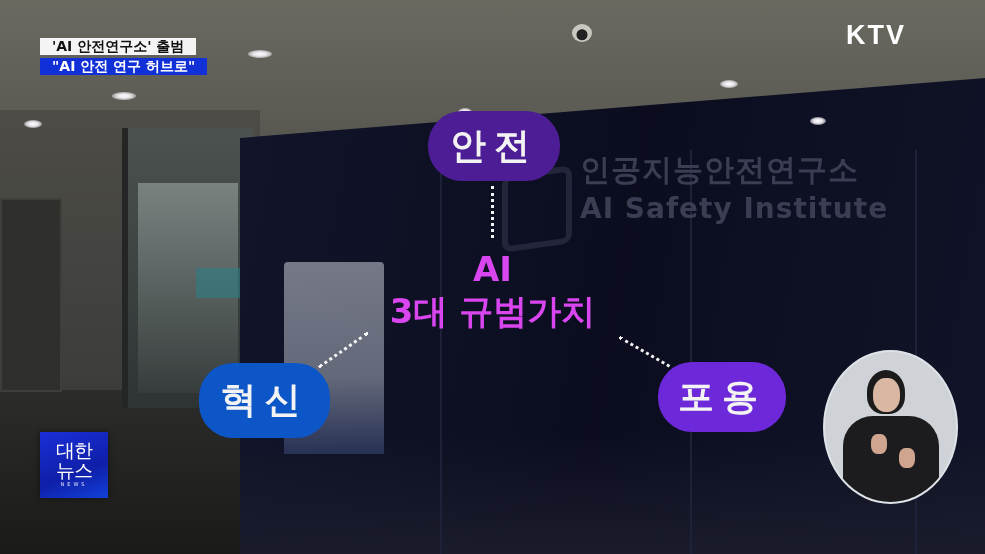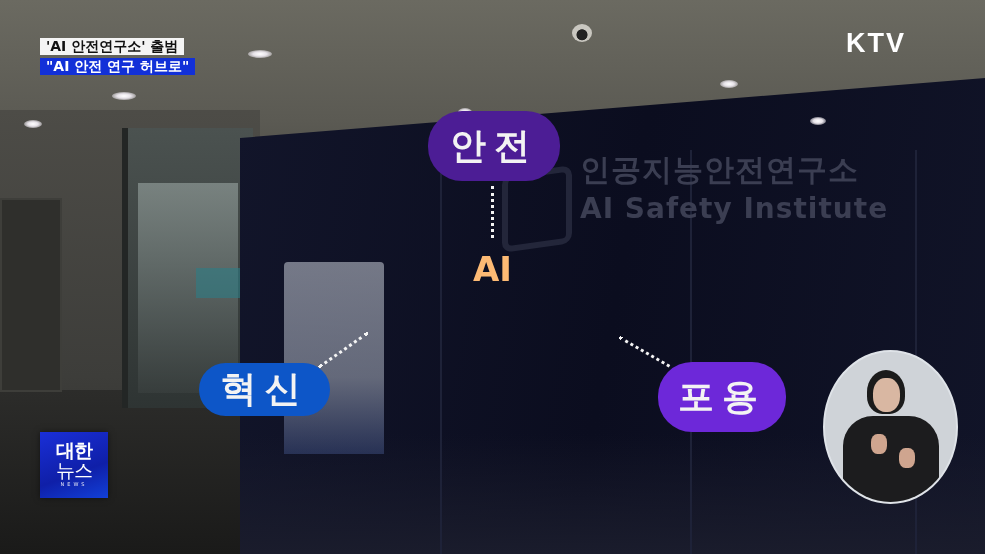--- a/index.html
+++ b/index.html
@@ -16,37 +16,37 @@
   .dark-wall::after{content:"";position:absolute;left:0;right:0;bottom:0;height:120px;background:linear-gradient(180deg,transparent,#1a1c2c);}
   .wall-seam{position:absolute;top:150px;width:2px;height:404px;background:#1e2238;}
   .light{position:absolute;width:24px;height:8px;border-radius:50%;background:radial-gradient(ellipse,#fff 0%,#e6e2e8 40%,rgba(255,255,255,0) 100%);}
   .cam{position:absolute;left:572px;top:24px;width:20px;height:18px;border-radius:50%;background:radial-gradient(circle at 50% 60%,#222 0 35%,#c9c7c0 40% 100%);}
   .logo-watermark{position:absolute;left:580px;top:153px;color:#3b3e52;font-weight:bold;letter-spacing:1px;}
   .logo-watermark .kr{font-size:30px;line-height:34px;}
   .logo-watermark .en{font-size:28px;line-height:32px;margin-top:6px;}
   .logo-hex{position:absolute;left:502px;top:170px;width:58px;height:66px;border:6px solid #23263a;border-radius:10px;transform:skewY(-8deg);}
   .guide-board{position:absolute;left:284px;top:262px;width:100px;height:192px;background:linear-gradient(180deg,#c7ccd6 0%,#a9b0bf 60%,#3a4a7a 100%);opacity:.55;border-radius:4px 4px 0 0;}
 
-  .caption{position:absolute;left:40px;font-weight:bold;color:#111;font-size:14px;line-height:17px;padding:0 6px;white-space:nowrap;}
+  .caption{position:absolute;left:40px;font-weight:bold;color:#111;font-size:14px;line-height:17px;padding:0 12px;white-space:nowrap;}
   .caption.top{top:38px;background:#f4f4f4;}
   .caption.bottom{top:58px;background:#1230d8;color:#fff;}
 
-  .ktv{position:absolute;left:846px;top:28px;color:#fff;font-size:27px;font-weight:bold;letter-spacing:2px;font-family:"Liberation Sans","DejaVu Sans",sans-serif;}
+  .ktv{position:absolute;left:846px;top:20px;color:#fff;font-size:27px;font-weight:bold;letter-spacing:2px;font-family:"Liberation Sans","DejaVu Sans",sans-serif;}
 
   .news-logo{position:absolute;left:40px;top:432px;width:68px;height:66px;background:linear-gradient(160deg,#1a2fd8 0%,#0f1fa8 60%,#1240d8 100%);box-shadow:0 0 6px rgba(0,0,0,.5);text-align:center;color:#fff;}
-  .news-logo .l1{font-weight:bold;font-size:19px;line-height:20px;margin-top:8px;letter-spacing:-1px;}
+  .news-logo .l1{font-weight:normal;font-size:19px;line-height:20px;margin-top:8px;letter-spacing:-1px;}
   .news-logo .l2{font-weight:normal;font-size:19px;line-height:20px;letter-spacing:-1px;}
   .news-logo .l3{font-size:5px;letter-spacing:3px;line-height:8px;opacity:.9;}
 
   .pill{position:absolute;border-radius:34px;color:#f3f3f3;font-weight:bold;font-size:36px;text-align:center;letter-spacing:8px;display:flex;align-items:center;justify-content:center;}
   .pill.safety{left:428px;top:111px;width:132px;height:70px;background:#4c1d95;}
-  .pill.innovation{left:199px;top:363px;width:131px;height:53px;background:#0d56c8;}
+  .pill.innovation{left:199px;top:363px;width:131px;height:75px;background:#0d56c8;}
   .pill.inclusion{left:658px;top:362px;width:128px;height:70px;background:#6d28d9;}
 
-  .center-title{position:absolute;left:370px;top:248px;width:245px;text-align:center;color:#fdba74;font-weight:bold;font-size:34px;line-height:42px;}
+  .center-title{position:absolute;left:370px;top:248px;width:245px;text-align:center;color:#d946ef;font-weight:bold;font-size:34px;line-height:42px;}
 
   .dots{position:absolute;border-top:3px dotted #f4f4f4;transform-origin:0 0;}
 
   .signer{position:absolute;left:823px;top:350px;width:131px;height:150px;border-radius:50%;background:#cfd3d8;overflow:hidden;border:2px solid #dfe3e8;}
   .signer .hair{position:absolute;left:42px;top:18px;width:38px;height:44px;border-radius:50% 50% 40% 40%;background:#1b1b1b;}
   .signer .face{position:absolute;left:48px;top:26px;width:27px;height:34px;border-radius:45%;background:#d9b7a2;}
   .signer .body{position:absolute;left:18px;top:64px;width:96px;height:100px;border-radius:30px 30px 0 0;background:#1c1c1e;}
   .signer .hand{position:absolute;width:16px;height:20px;border-radius:40%;background:#cfa58f;}
 </style>
 </head>
@@ -96,20 +96,21 @@
 <div class="dots" style="left:494px;top:186px;width:52px;transform:rotate(90deg);"></div>
 <div class="dots" style="left:318px;top:366px;width:60px;transform:rotate(-35deg);"></div>
 <div class="dots" style="left:620px;top:336px;width:58px;transform:rotate(30deg);"></div>
 
 <div class="pill safety">안전</div>
 <div class="pill innovation">혁신</div>
 <div class="pill inclusion">포용</div>
 
 <div class="center-title">
   <div>AI</div>
+  <div>3대 규범가치</div>
 </div>
 
 <div class="signer">
   <div class="hair"></div>
   <div class="face"></div>
   <div class="body"></div>
   <div class="hand" style="left:46px;top:82px"></div>
   <div class="hand" style="left:74px;top:96px"></div>
 </div>
 

